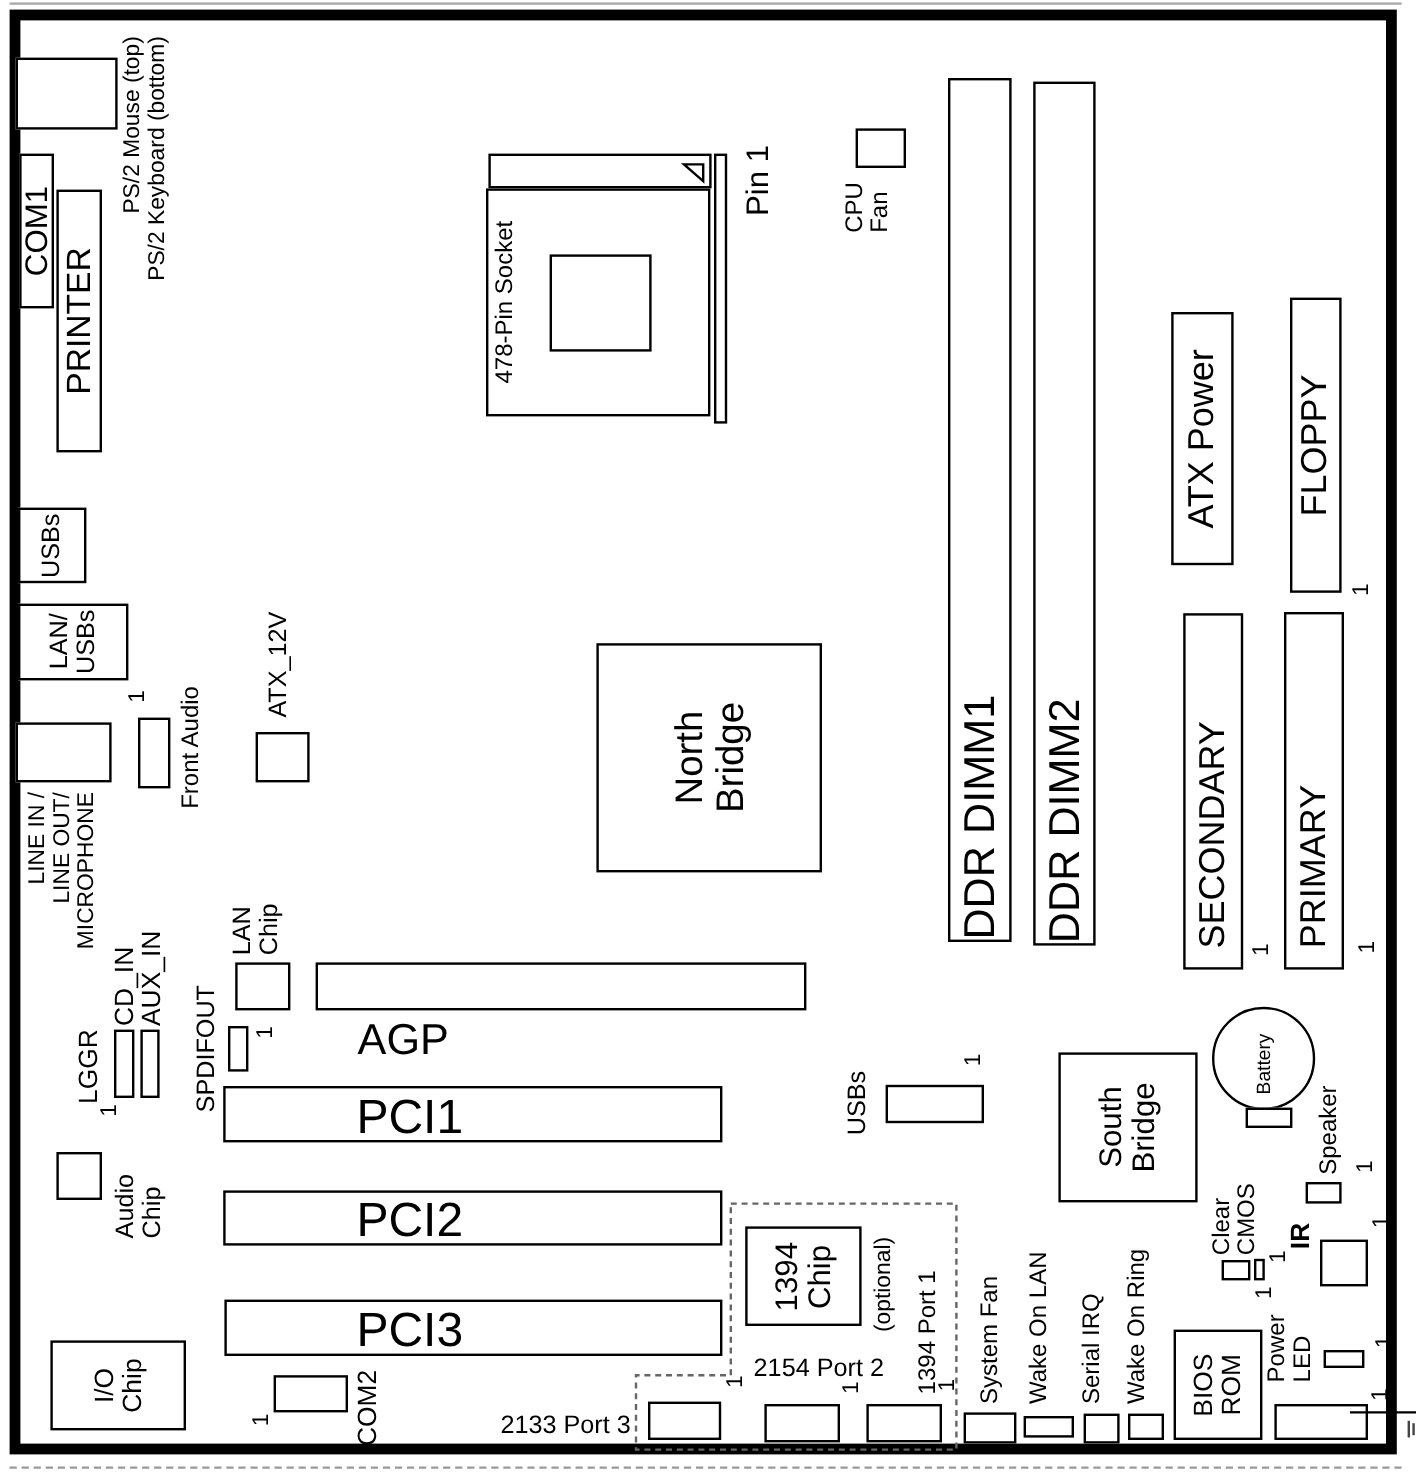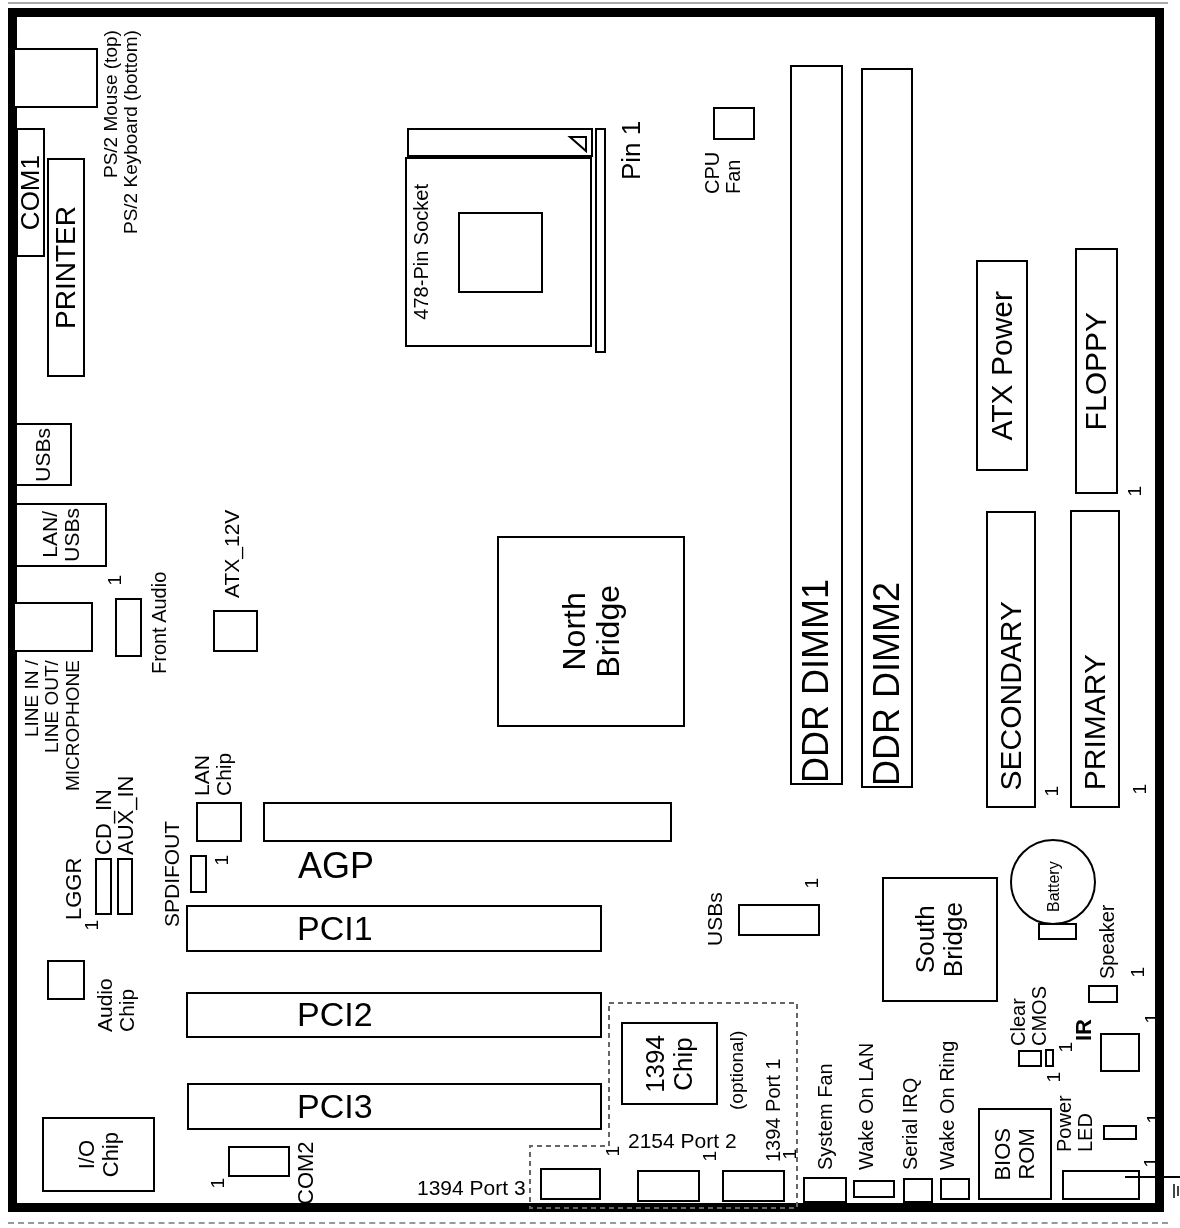--- a/index.html
+++ b/index.html
@@ -15,21 +15,21 @@
      line-height:1.07;text-align:center;}
   .vlbl{position:absolute;writing-mode:vertical-rl;transform:rotate(180deg);
         white-space:pre-line;line-height:1.07;font-size:21px;}
   .hlbl{position:absolute;white-space:nowrap;line-height:1;}
   .pin{position:absolute;writing-mode:vertical-rl;transform:rotate(180deg);
        font-size:19px;line-height:1;}
   .end{text-align:end;}
   svg.overlay{position:absolute;left:0;top:0;pointer-events:none;}
   .f16{font-size:16px}.f19{font-size:19px}.f20{font-size:20px}.f21{font-size:21px}
   .f22{font-size:22px}.f26{font-size:26px}.f28{font-size:28px}
-  .f30{font-size:30px}.f32{font-size:32px}.f34{font-size:34px}.f36{font-size:36px}
+  .f30{font-size:30px}.f32{font-size:32px}.f34{font-size:40px}.f36{font-size:36px}
   .bold{font-weight:bold}
 </style>
 </head>
 <body>
 
 <div id="canvas">
 
   <div class="artifact-top"></div>
   <div class="border"></div>
   <div class="artifact-bottom"></div>
@@ -117,21 +117,21 @@
   <span class="pin" style="left:802px;top:878px">1</span>
 
   <div class="box" style="left:621px;top:1022px;width:97px;height:83px"></div>
   <div class="flx" style="left:621px;top:1022px;width:97px;height:83px">
     <span class="v f26">1394
 Chip</span>
   </div>
   <div class="vlbl f19" style="left:727px;top:1014px;height:96px">(optional)</div>
   <div class="vlbl f20" style="left:763px;top:1040px;height:122px">1394 Port 1</div>
   <div class="hlbl f21" style="left:628px;top:1130px">2154 Port 2</div>
-  <div class="hlbl f21" style="left:417px;top:1177px">1394 Port 3</div>
+  <div class="hlbl f21" style="left:417px;top:1177px">2133 Port 3</div>
 
   <div class="box" style="left:540px;top:1168px;width:61px;height:32px"></div>
   <span class="pin" style="left:603px;top:1146px">1</span>
   <div class="box" style="left:637px;top:1170px;width:63px;height:32px"></div>
   <span class="pin" style="left:700px;top:1151px">1</span>
   <div class="box" style="left:722px;top:1170px;width:63px;height:32px"></div>
   <span class="pin" style="left:780px;top:1149px">1</span>
 
   <div class="vlbl f20" style="left:815px;top:1050px;height:120px">System Fan</div>
   <div class="box" style="left:803px;top:1177px;width:44px;height:26px"></div>

